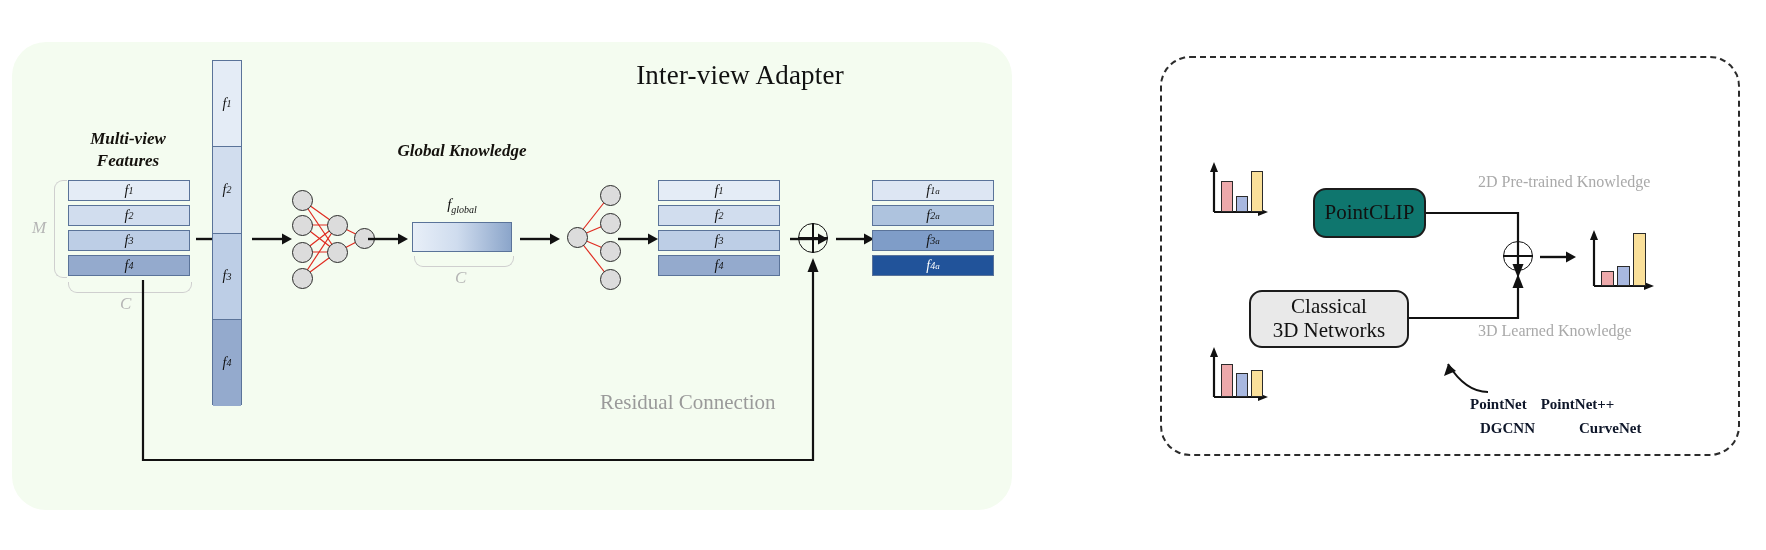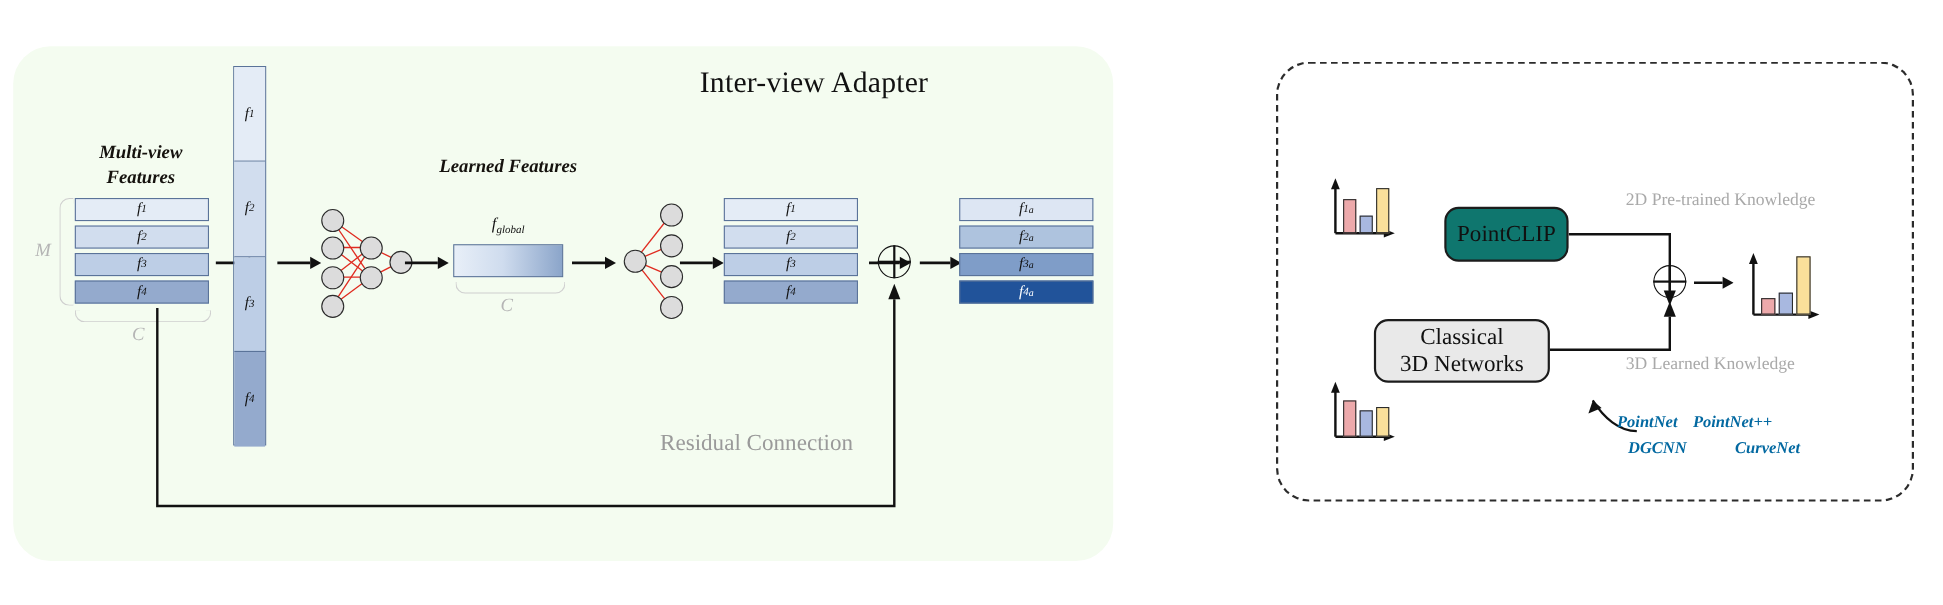--- a/index.html
+++ b/index.html
@@ -276,26 +276,25 @@
     font-size: 16px;
     color: #a9a9a9;
     font-family: "Liberation Serif", serif;
     white-space: nowrap;
   }
   #label-2d { left: 1478px; top: 173px; }
   #label-3d { left: 1478px; top: 322px; }
 
   #net-names {
     position: absolute;
-    left: 1470px; top: 372px;
+    left: 1470px; top: 392px;
     width: 200px;
     font-size: 15px;
-    font-style: italic;
     font-weight: bold;
-    color: #0369a1;
+    color: #0f172a;
     line-height: 1.6;
     font-family: "Liberation Serif", serif;
   }
   #net-names .row { display: flex; gap: 14px; }
   #net-names .row.r2 { padding-left: 10px; gap: 44px; }
 
   
   .minichart { position: absolute; }
   .mc-bar {
     position: absolute;
@@ -400,21 +399,21 @@
     <div class="node" style="left:62px; top:38px;"></div>
   </div>
 
   <div class="arrow" style="left:368px; top:232px;">
     <svg width="40" height="14" viewBox="0 0 40 14">
         <line x1="0" y1="7" x2="30" y2="7" stroke="#111" stroke-width="2.4"></line>
         <polygon points="30,1.5 40,7 30,12.5" fill="#111"></polygon>
       </svg>
   </div>
 
-  <div class="sec-label" style="left:382px; top:140px; width:160px;">Learned Features</div>
+  <div class="sec-label" style="left:382px; top:140px; width:160px;">Global Knowledge</div>
   <div id="label-fglobal"><i>f</i><span class="sub">global</span></div>
   <div id="gbar"></div>
   <div class="brace-c2"></div>
   <div id="label-C2">C</div>
 
   <div class="arrow" style="left:520px; top:232px;">
     <svg width="40" height="14" viewBox="0 0 40 14">
         <line x1="0" y1="7" x2="30" y2="7" stroke="#111" stroke-width="2.4"></line>
         <polygon points="30,1.5 40,7 30,12.5" fill="#111"></polygon>
       </svg>

